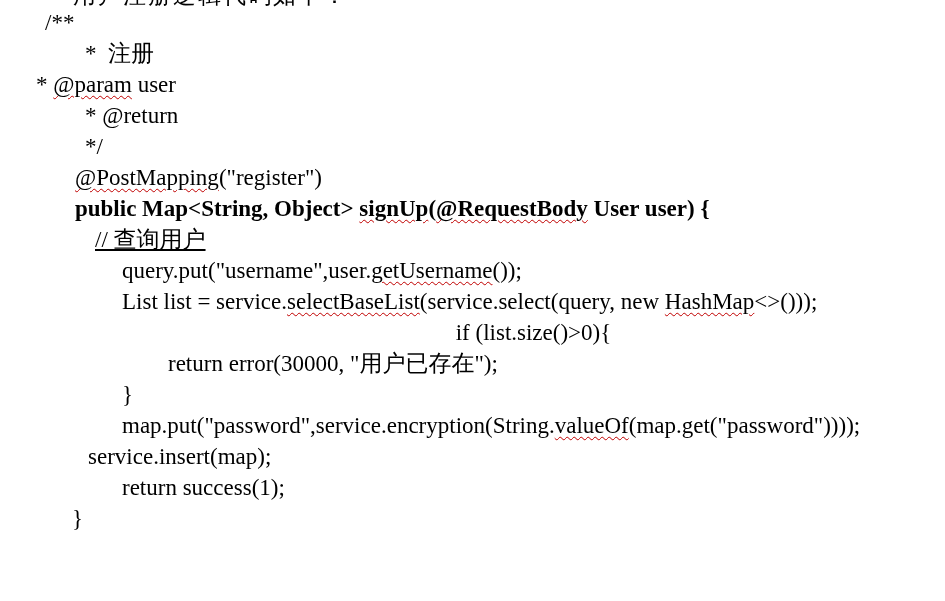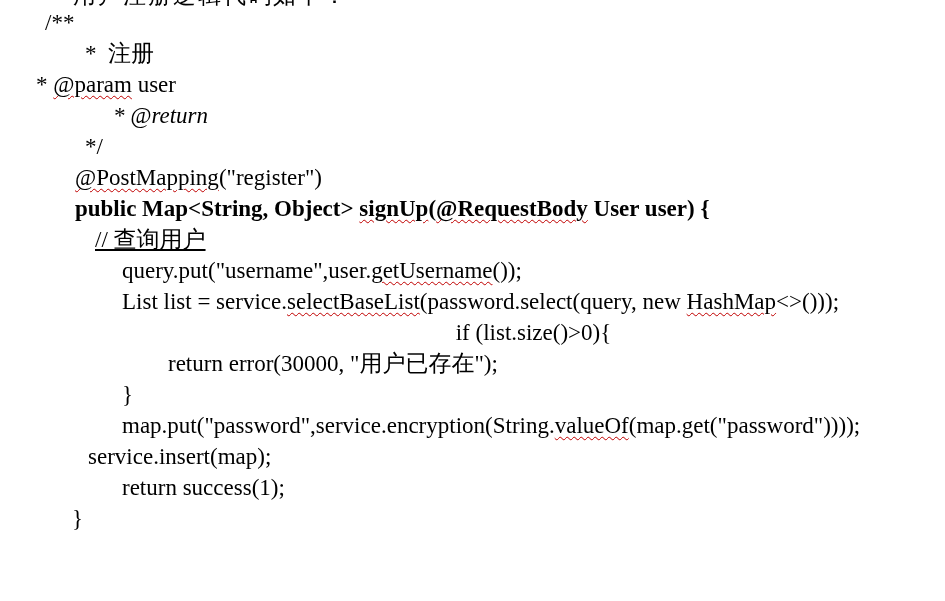--- a/index.html
+++ b/index.html
@@ -36,27 +36,27 @@
 <body>
 
 <div class="viewport">
   <div class="top-frag">
     <span>用户注册逻辑代码如下：</span>
   </div>
   <div class="code" id="code-block">
       <div class="cl" style="padding-left: 45px;"><span>/**</span></div>
       <div class="cl" style="padding-left: 85px;"><span>*  注册</span></div>
       <div class="cl" style="padding-left: 36px;"><span>* </span><span class="sp">@param</span><span> user</span></div>
-      <div class="cl" style="padding-left: 113px; font-style: italic;"><span>* @return</span></div>
+      <div class="cl" style="padding-left: 85px;"><span>* @return</span></div>
       <div class="cl" style="padding-left: 85px;"><span>*/</span></div>
       <div class="cl" style="padding-left: 75px;"><span class="sp">@PostMapping</span><span>("register")</span></div>
       <div class="cl" style="padding-left: 75px; font-weight: bold;"><span>public Map&lt;String, Object&gt; </span><span class="sp">signUp</span><span>(</span><span class="sp">@RequestBody</span><span> User user) {</span></div>
       <div class="cl" style="padding-left: 95px; text-decoration: underline;"><span>// 查询用户</span></div>
       <div class="cl" style="padding-left: 122px;"><span>query.put("username",user.</span><span class="sp">getUsername</span><span>());</span></div>
-      <div class="cl" style="padding-left: 122px;"><span>List list = service.</span><span class="sp">selectBaseList</span><span>(password.select(query, new </span><span class="sp">HashMap</span><span>&lt;&gt;()));</span></div>
+      <div class="cl" style="padding-left: 122px;"><span>List list = service.</span><span class="sp">selectBaseList</span><span>(service.select(query, new </span><span class="sp">HashMap</span><span>&lt;&gt;()));</span></div>
       <div class="cl" style="padding-left: 122px; text-align: center;"><span>if (list.size()&gt;0){</span></div>
       <div class="cl" style="padding-left: 168px;"><span>return error(30000, "用户已存在");</span></div>
       <div class="cl" style="padding-left: 122px;"><span>}</span></div>
       <div class="cl" style="padding-left: 122px;"><span>map.put("password",service.encryption(String.</span><span class="sp">valueOf</span><span>(map.get("password"))));</span></div>
       <div class="cl" style="padding-left: 88px;"><span>service.insert(map);</span></div>
       <div class="cl" style="padding-left: 122px;"><span>return success(1);</span></div>
       <div class="cl" style="padding-left: 72px;"><span>}</span></div>
     </div>
 </div>
 

